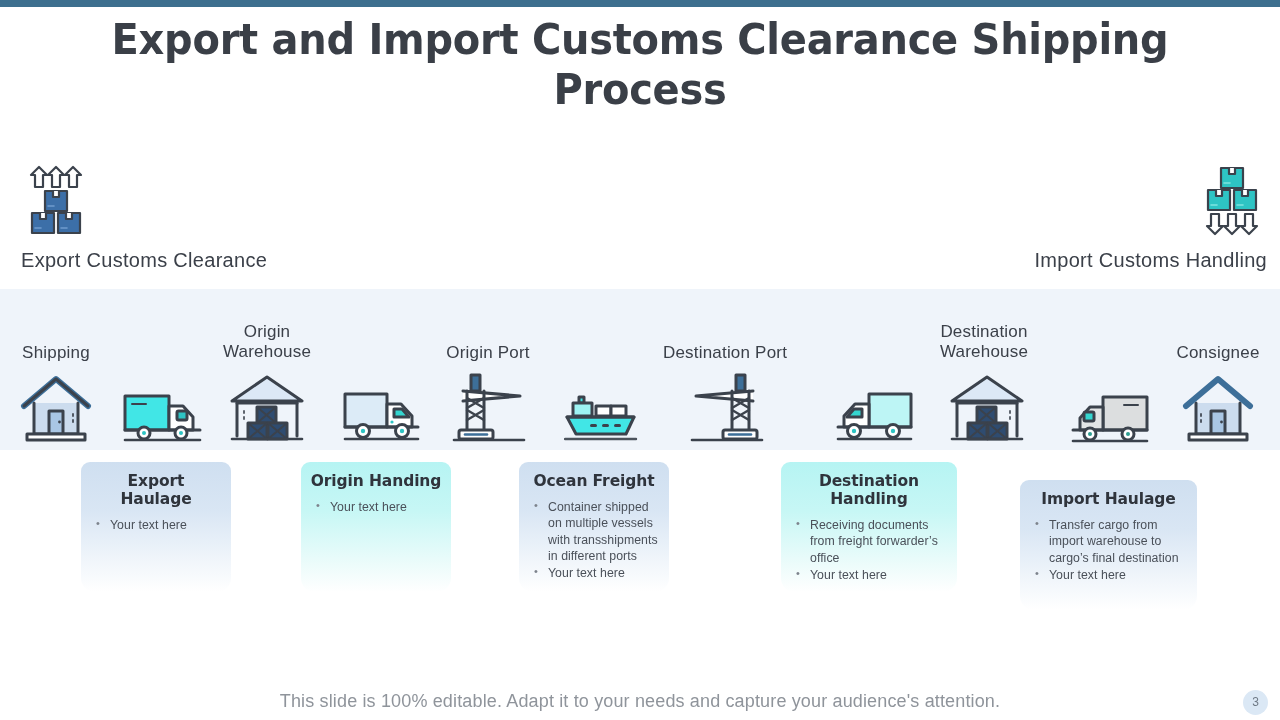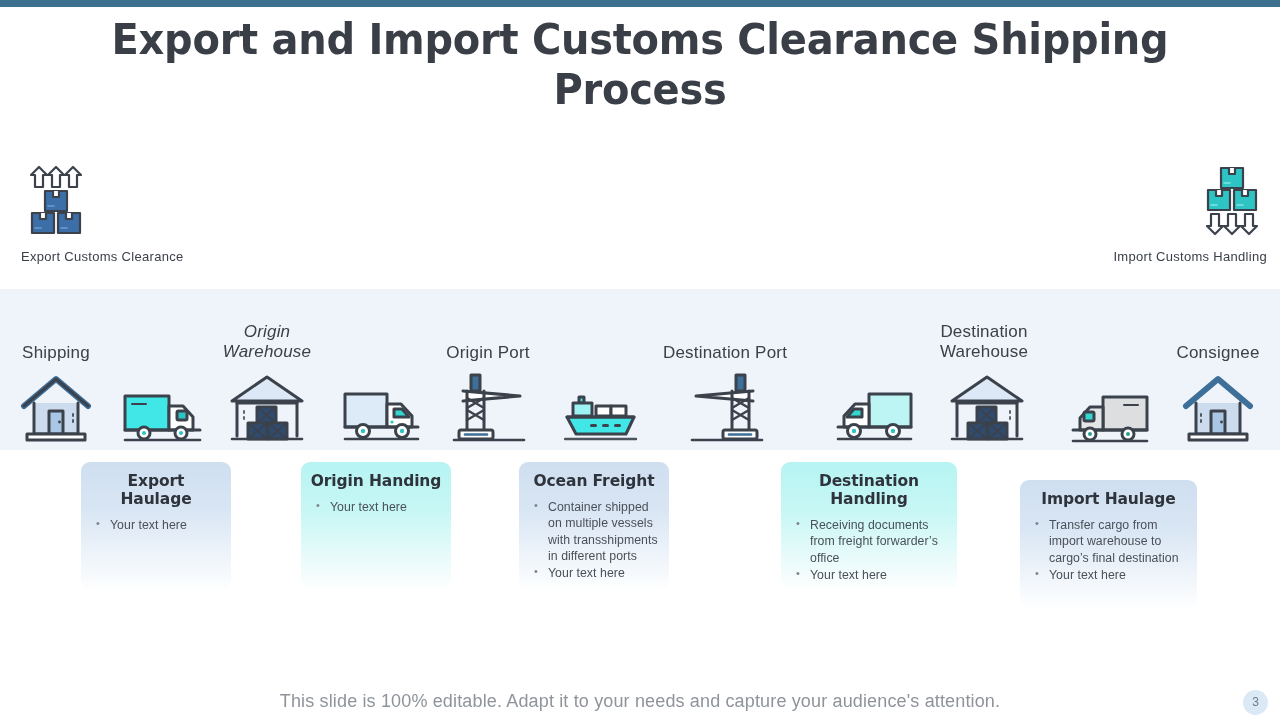--- a/index.html
+++ b/index.html
@@ -17,21 +17,21 @@
     position: absolute; left: 0; top: 14px; width: 1280px;
     text-align: center;
     font-size: 43px; font-weight: bold; color: #3a3f47;
     letter-spacing: -0.3px;
     font-family: "DejaVu Sans", sans-serif;
     transform: scaleX(0.93); transform-origin: center top;
   }
 
   
   .customs { position: absolute; }
-  .customs .cap { font-size: 13px; color: #3b4049; letter-spacing: 0.3px; white-space: nowrap; }
+  .customs .cap { font-size: 20px; color: #3b4049; letter-spacing: 0.3px; white-space: nowrap; }
   #customs-export { left: 21px; top: 165px; }
   #customs-export .cap { margin-top: 12px; text-align: left; }
   #customs-import { right: 13px; top: 165px; text-align: right; }
   #customs-import .cap { margin-top: 12px; text-align: right; }
   #customs-import .stack { margin-left: auto; }
 
   .stack { position: relative; width: 70px; height: 72px; }
 
   
   .band { position: absolute; left: 0; top: 289px; width: 1280px; height: 161px; background: #eff4fa; }
@@ -128,21 +128,21 @@
           <line x1="40" y1="40" x2="46" y2="40"></line>
         </g>
       </svg>
     </div>
     <div class="cap">Import Customs Handling</div>
   </div>
 
   <div class="band"></div>
 
   <div class="steplabel" style="left:0px;  top:343px; width:112px;">Shipping</div>
-  <div class="steplabel" style="left:207px;top:322px; width:120px;font-style:italic;">Origin
+  <div class="steplabel" style="left:207px;top:322px; width:120px;">Origin
 Warehouse</div>
   <div class="steplabel" style="left:428px;top:343px; width:120px;">Origin Port</div>
   <div class="steplabel" style="left:650px;top:343px; width:150px;">Destination Port</div>
   <div class="steplabel" style="left:924px;top:322px; width:120px;">Destination
 Warehouse</div>
   <div class="steplabel" style="left:1158px;top:343px;width:120px;">Consignee</div>
 
   <div class="ico" style="left:18px; top:371px;">
     <svg width="76" height="72" viewBox="0 0 76 72">
       <g stroke="#3b424c" stroke-width="3" fill="none" stroke-linejoin="round" stroke-linecap="round">

